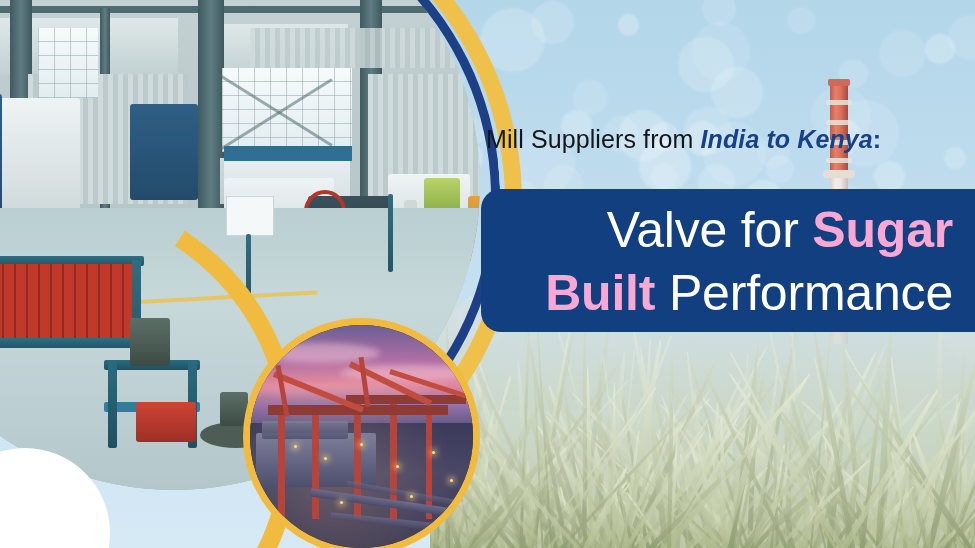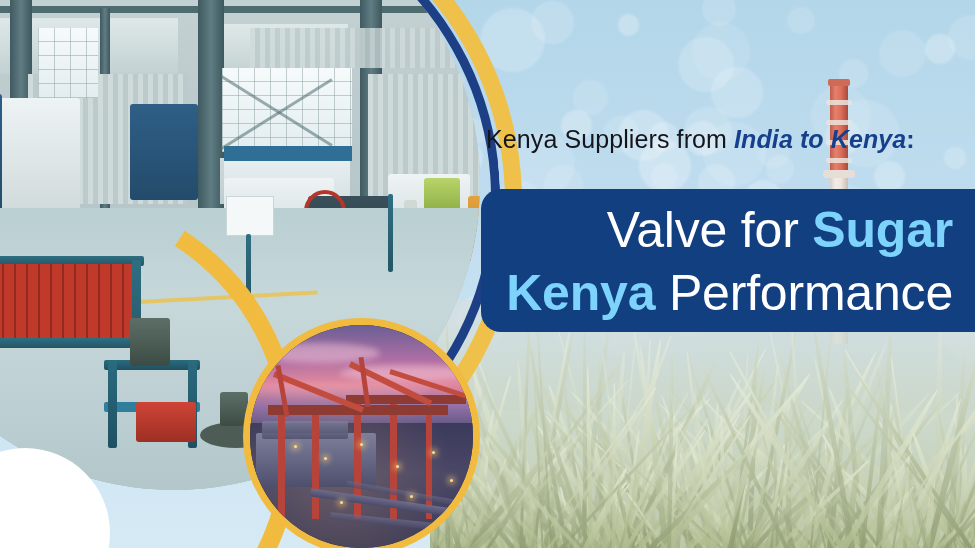--- a/index.html
+++ b/index.html
@@ -162,21 +162,21 @@
   .headline-box{
     position:absolute;left:481px;top:189px;width:494px;height:143px;
     background:#123f80;border-radius:20px 0 0 20px;
   }
   .headline{
     position:absolute;left:0;right:22px;top:10px;
     text-align:right;color:#ffffff;
     font-size:50px;line-height:63px;font-weight:normal;letter-spacing:-.2px;
     white-space:nowrap;
   }
-  .headline .hl{color:#7dd3fc;font-weight:bold;}
+  .headline .hl{color:#f9a8d4;font-weight:bold;}
   .line2{display:block;}
 </style>
 </head>
 <body>
 
 <div id="banner">
 
   <div class="sky"></div>
   <div id="bokeh-layer">
       <div class="bokeh" style="width: 55.6901px; height: 55.6901px; left: 888.529px; top: 271.274px; opacity: 0.26;"></div>
@@ -732,23 +732,23 @@
     <div class="lamp" style="left:74px;top:132px"></div>
     <div class="lamp" style="left:110px;top:118px"></div>
     <div class="lamp" style="left:146px;top:140px"></div>
     <div class="lamp" style="left:182px;top:126px"></div>
     <div class="lamp" style="left:160px;top:170px"></div>
     <div class="lamp" style="left:200px;top:154px"></div>
     <div class="lamp" style="left:90px;top:176px"></div>
   </div>
 
   <div class="eyebrow">
-    <span>Kenya Suppliers from </span><span class="em">India to Kenya</span><span class="colon">:</span>
+    <span>Mill Suppliers from </span><span class="em">India to Kenya</span><span class="colon">:</span>
   </div>
 
   <div class="headline-box">
     <div class="headline">
       <span>Valve for </span><span class="hl">Sugar</span>
-      <span class="line2"><span class="hl">Kenya</span><span> Performance</span></span>
+      <span class="line2"><span class="hl">Built</span><span> Performance</span></span>
     </div>
   </div>
 
 </div>
 
 </body></html>

